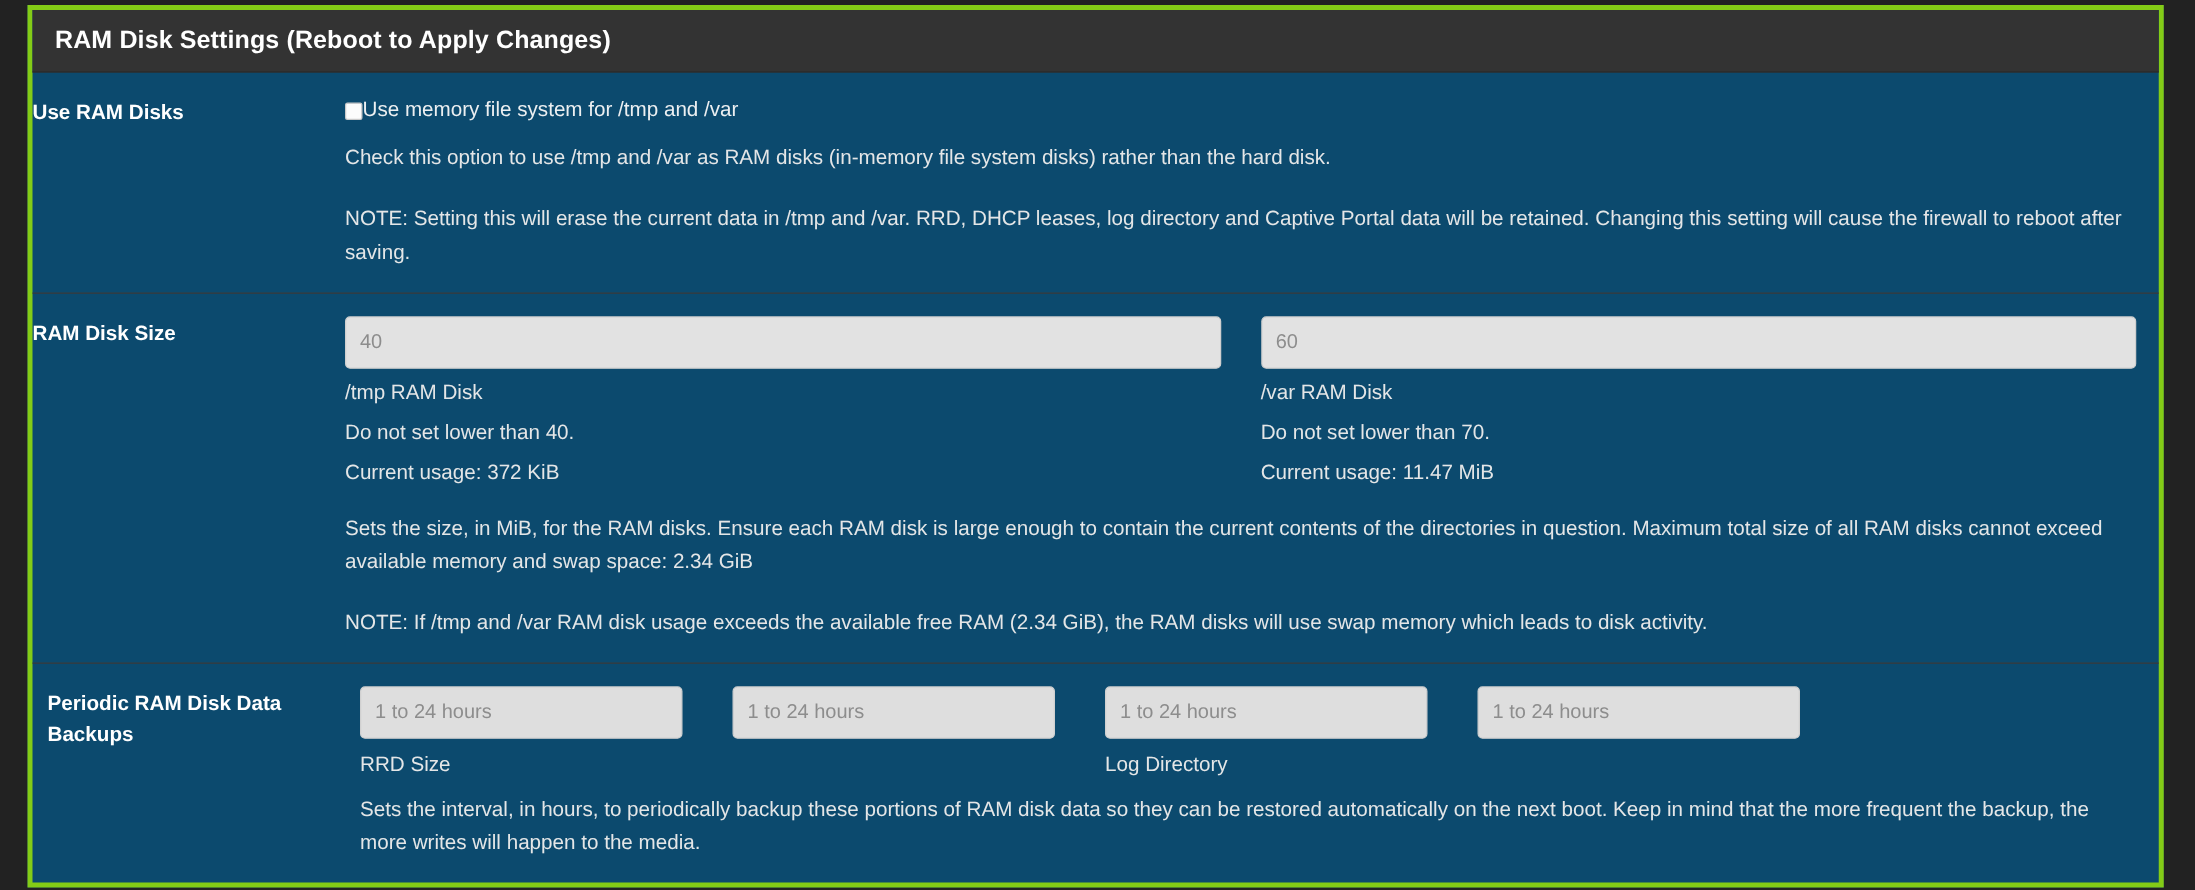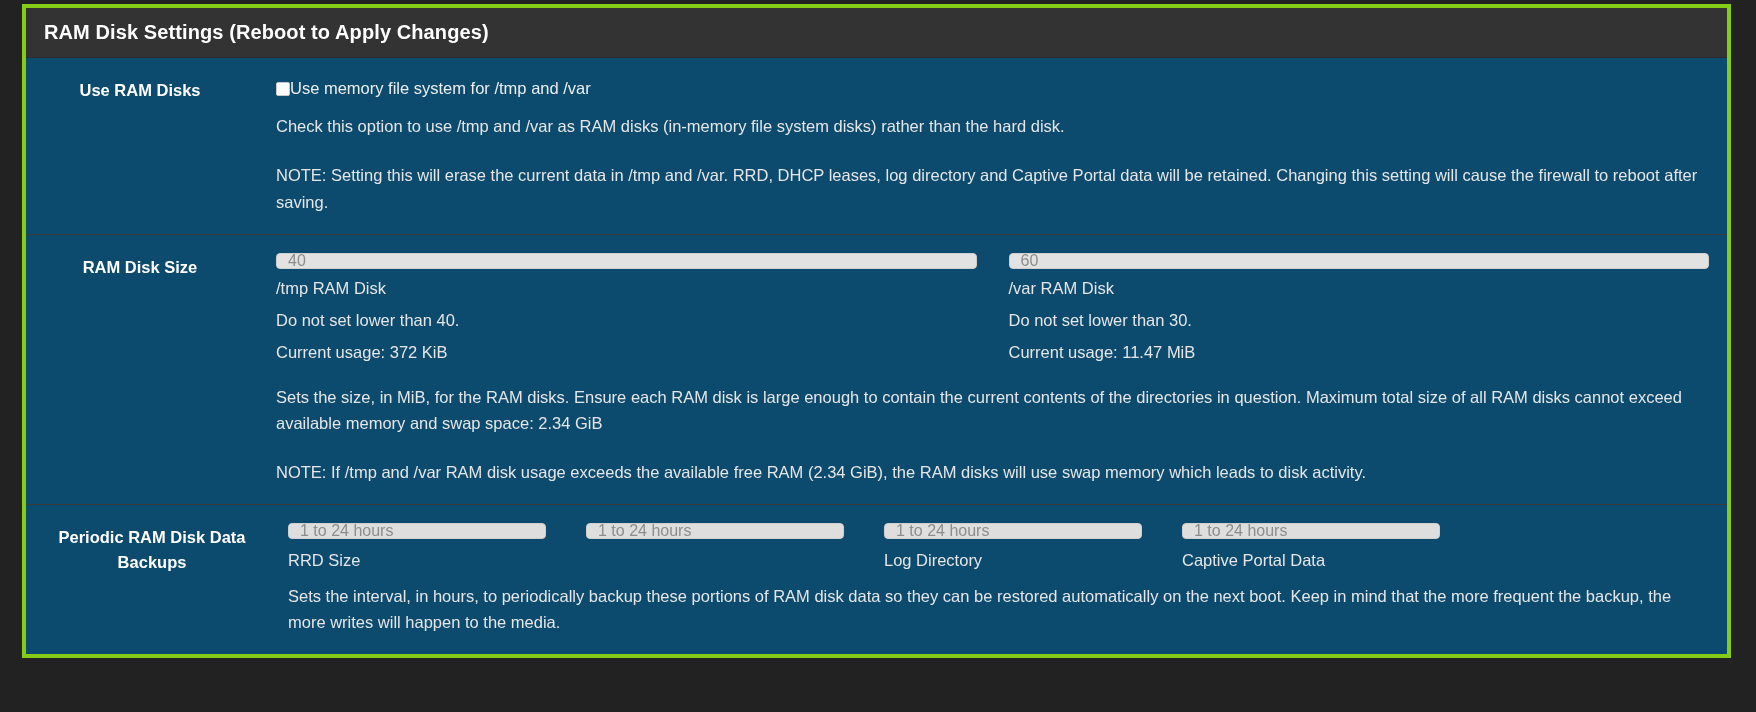--- a/index.html
+++ b/index.html
@@ -47,21 +47,21 @@
   .form-row {
     display: flex;
     align-items: flex-start;
     border-bottom: 1px solid #3a3a3a;
     padding: 18px 0 18px 0;
   }
   .form-row:last-child { border-bottom: none; margin-left: 12px; }
 
   .row-label {
     flex: 0 0 250px;
-    text-align: center;
+    text-align: left;
     padding-right: 22px;
     padding-top: 2px;
     box-sizing: border-box;
     color: #ffffff;
     font-size: 16.5px;
     font-weight: bold;
     line-height: 1.55;
   }
 
   .row-content {
@@ -108,21 +108,21 @@
   }
   .col {
     flex: 1 1 0;
     min-width: 0;
   }
 
   .field {
     display: block;
     width: 100%;
     box-sizing: border-box;
-    height: 16px;
+    height: 42px;
     background: #e2e2e2;
     border: 1px solid #cfcfcf;
     border-radius: 4px;
     padding: 3px 11px;
     font-family: "Liberation Sans", sans-serif;
     font-size: 16px;
     color: #333333;
     outline: none;
   }
   .field::placeholder { color: #8d8d8d; opacity: 1; }
@@ -189,21 +189,21 @@
           <div class="col">
             <input class="field" type="text" placeholder="40" style="">
             <div class="field-sub">/tmp RAM Disk</div>
             <div class="field-sub">Do not set lower than 40.</div>
             <div class="field-sub">Current usage: 372 KiB</div>
           </div>
 
           <div class="col">
             <input class="field" type="text" placeholder="60" style="">
             <div class="field-sub">/var RAM Disk</div>
-            <div class="field-sub">Do not set lower than 30.</div>
+            <div class="field-sub">Do not set lower than 70.</div>
             <div class="field-sub">Current usage: 11.47 MiB</div>
           </div>
 
         </div>
 
         <div class="spacer-18"></div>
         <p class="help-text">Sets the size, in MiB, for the RAM disks. Ensure each RAM disk is large enough to contain the current contents of the directories in question. Maximum total size of all RAM disks cannot exceed available memory and swap space: 2.34 GiB</p>
         <p class="help-text">NOTE: If /tmp and /var RAM disk usage exceeds the available free RAM (2.34 GiB), the RAM disks will use swap memory which leads to disk activity.</p>
       </div>
     </div>
@@ -222,21 +222,20 @@
             <input class="field" type="text" placeholder="1 to 24 hours" style="">
           </div>
 
           <div class="quad">
             <input class="field" type="text" placeholder="1 to 24 hours" style="">
             <div class="quad-caption">Log Directory</div>
           </div>
 
           <div class="quad">
             <input class="field" type="text" placeholder="1 to 24 hours" style="">
-            <div class="quad-caption">Captive Portal Data</div>
           </div>
 
         </div>
 
         <div class="spacer-10"></div>
         <p class="help-text">Sets the interval, in hours, to periodically backup these portions of RAM disk data so they can be restored automatically on the next boot. Keep in mind that the more frequent the backup, the more writes will happen to the media.</p>
       </div>
     </div>
 
   </div>

